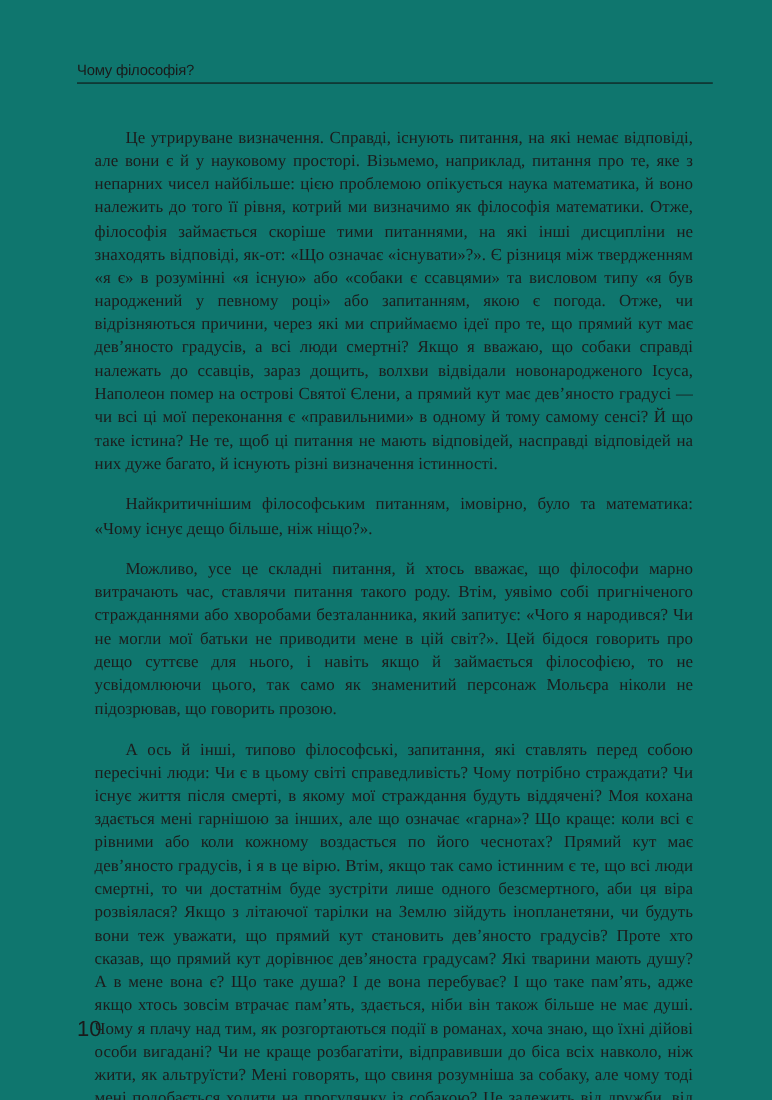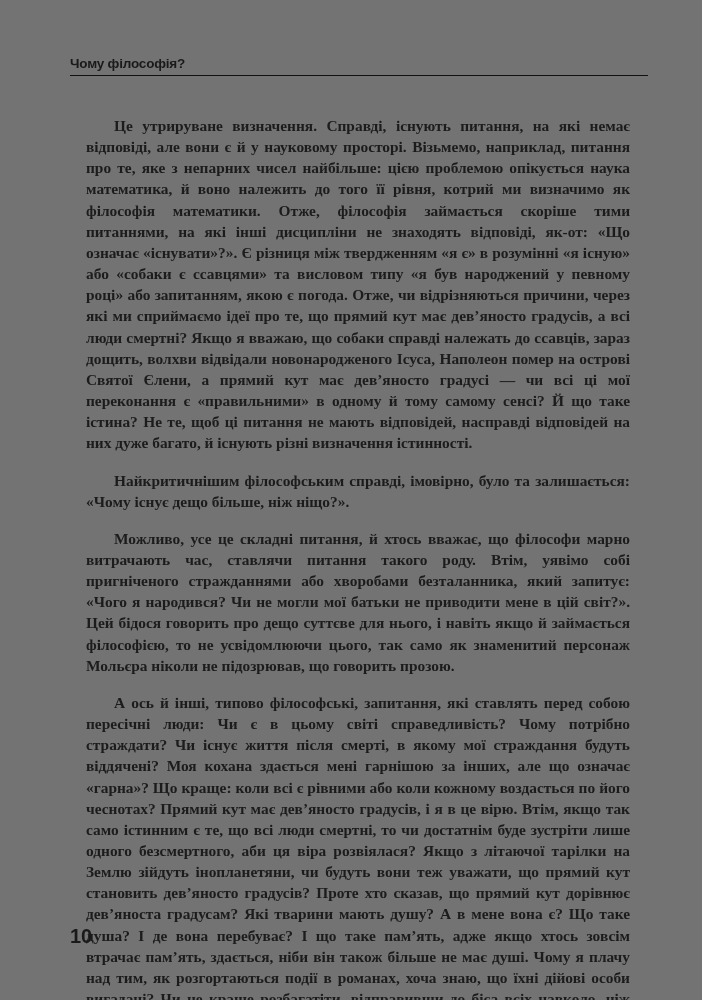--- a/index.html
+++ b/index.html
@@ -1,17 +1,17 @@
 <!DOCTYPE html>
 <html><head>
   <meta charset="utf-8">
   <style>
     html, body { margin: 0; padding: 0; background: #ffffff; }
     body { width: 702px; height: 1000px; position: relative; overflow: hidden; }
-    .page { position: absolute; left: 0; top: 0; width: 702px; height: 1000px; background: #737373; font-weight: bold; }
+    .page { position: absolute; left: 0; top: 0; width: 702px; height: 1000px; background: #0f766e; }
     .running-head {
       position: absolute; left: 70px; top: 56px; width: 578px;
       font-family: "Liberation Sans", sans-serif; font-size: 13.5px; color: #1a1a1a;
       letter-spacing: -0.2px;
     }
     .head-rule {
       position: absolute; left: 70px; top: 75px; width: 578px; height: 0;
       border-top: 1.6px solid #111;
     }
     .body-text {
@@ -27,19 +27,19 @@
   </style>
 </head>
 <body>
 
 <div class="page">
   <div class="running-head">Чому філософія?</div>
   <div class="head-rule"></div>
 
   <div class="body-text">
     <p>Це утрируване визначення. Справді, існують питання, на які немає відповіді, але вони є й у науковому просторі. Візьмемо, наприклад, питання про те, яке з непарних чисел найбільше: цією проблемою опікується наука математика, й воно належить до того її рівня, котрий ми визначимо як філософія математики. Отже, філософія займа­ється скоріше тими питаннями, на які інші дисципліни не знаходять відповіді, як-от: «Що означає «існувати»?». Є різниця між твердженням «я є» в розумінні «я існую» або «собаки є ссавцями» та висловом типу «я був народжений у певному році» або запи­танням, якою є погода. Отже, чи відрізняються причини, через які ми сприймаємо ідеї про те, що прямий кут має дев’яносто градусів, а всі люди смертні? Якщо я вважаю, що собаки справді належать до ссавців, зараз дощить, волхви відвідали новонародженого Ісуса, Наполеон помер на острові Святої Єлени, а прямий кут має дев’яносто градусі — чи всі ці мої переконання є «правильними» в одному й тому самому сенсі? Й що таке істина? Не те, щоб ці питання не мають відповідей, насправді відповідей на них дуже багато, й існують різні визначення істинності.</p>
-    <p>Найкритичнішим філософським справді, імовірно, було та залишається: «Чому існує дещо більше, ніж ніщо?».</p>
+    <p>Найкритичнішим філософським питанням, імовірно, було та математика: «Чому існує дещо більше, ніж ніщо?».</p>
     <p>Можливо, усе це складні питання, й хтось вважає, що філософи марно витрачають час, ставлячи питання такого роду. Втім, уявімо собі пригніченого стражданнями або хворобами безталанника, який запитує: «Чого я народився? Чи не могли мої батьки не приводити мене в цій світ?». Цей бідося говорить про дещо суттєве для нього, і навіть якщо й займається філософією, то не усвідомлюючи цього, так само як знаменитий персонаж Мольєра ніколи не підозрював, що говорить прозою.</p>
     <p>А ось й інші, типово філософські, запитання, які ставлять перед собою пересічні люди: Чи є в цьому світі справедливість? Чому потрібно страждати? Чи існує жит­тя після смерті, в якому мої страждання будуть віддячені? Моя кохана здається мені гарнішою за інших, але що означає «гарна»? Що краще: коли всі є рівними або коли кожному воздасться по його чеснотах? Прямий кут має дев’яносто градусів, і я в це вірю. Втім, якщо так само істинним є те, що всі люди смертні, то чи достатнім буде зу­стріти лише одного безсмертного, аби ця віра розвіялася? Якщо з літаючої тарілки на Землю зійдуть інопланетяни, чи будуть вони теж уважати, що прямий кут становить дев’яносто градусів? Проте хто сказав, що прямий кут дорівнює дев’яноста градусам? Які тварини мають душу? А в мене вона є? Що таке душа? І де вона перебуває? І що таке пам’ять, адже якщо хтось зовсім втрачає пам’ять, здається, ніби він також більше не має душі. Чому я плачу над тим, як розгортаються події в романах, хоча знаю, що їхні дійові особи вигадані? Чи не краще розбагатіти, відправивши до біса всіх навколо, ніж жити, як альтруїсти? Мені говорять, що свиня розумніша за собаку, але чому тоді мені подобається ходити на прогулянку із собакою? Це залежить від дружби, від ко­хання, від ідентичності? Але що таке дружба, кохання, ідентичність? Чому я вважаю, що особа, в яку я закоханий, є найдосконалішою серед усіх, тоді як чи не закохався б я в якусь іншу, живи я в іншому місті або працюй в іншому офісі? У чому полягає різ­ниця між переконанням шляхом доведення математичної істини (наприклад, теореми Піфагора) та вмовлянням когось (наприклад, проголосувати за ту чи іншу партію)? Якщо доведення теореми здається «раціональним», то переконання проголосувати за­лежить від «ірраціонального» вибору? Або від вибору суто «розважливого»? Доведення теореми не торкається почуттів, тоді як рішення проголосувати ґрунтується також на</p>
   </div>
 
   <div class="folio">10</div>
 </div>
 
 </body></html>

